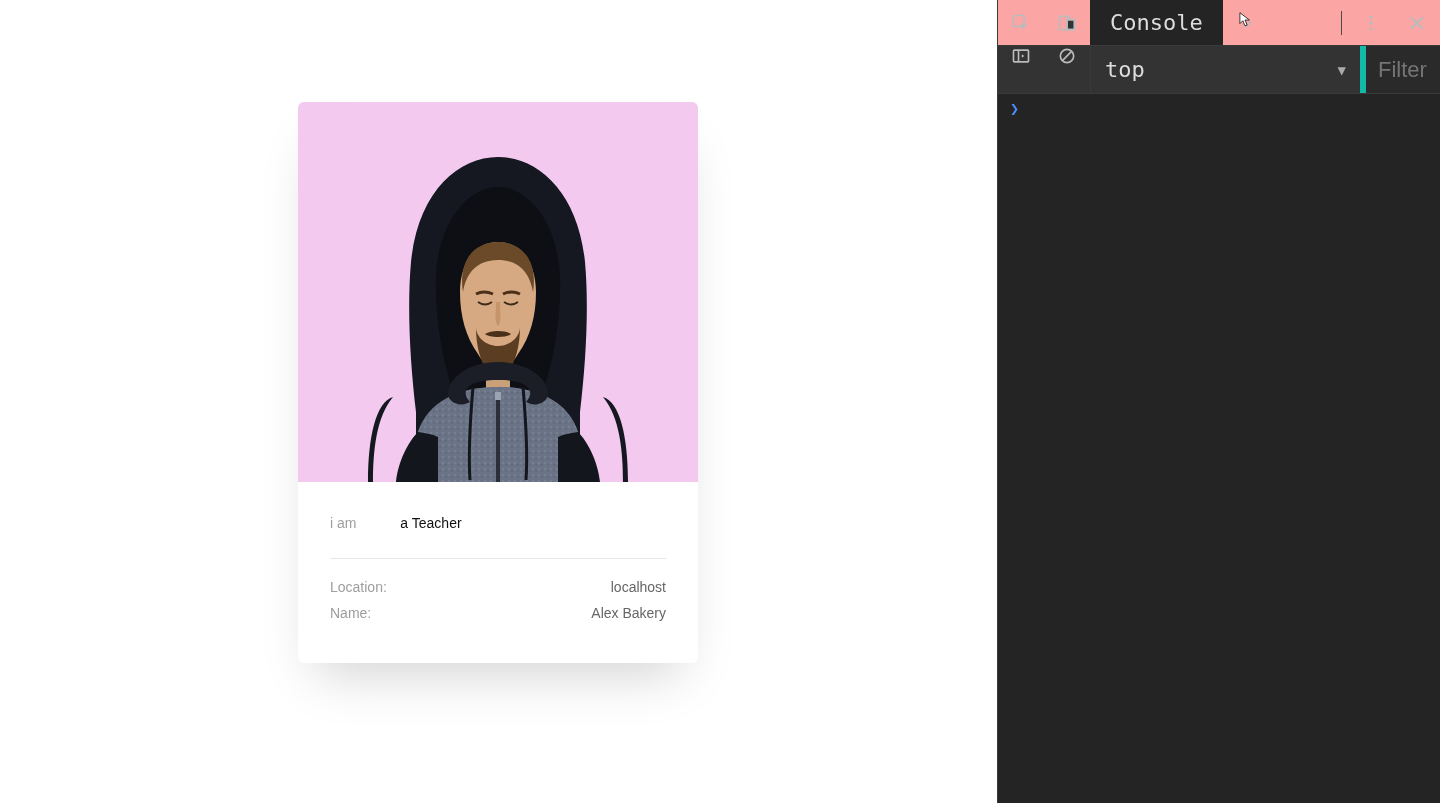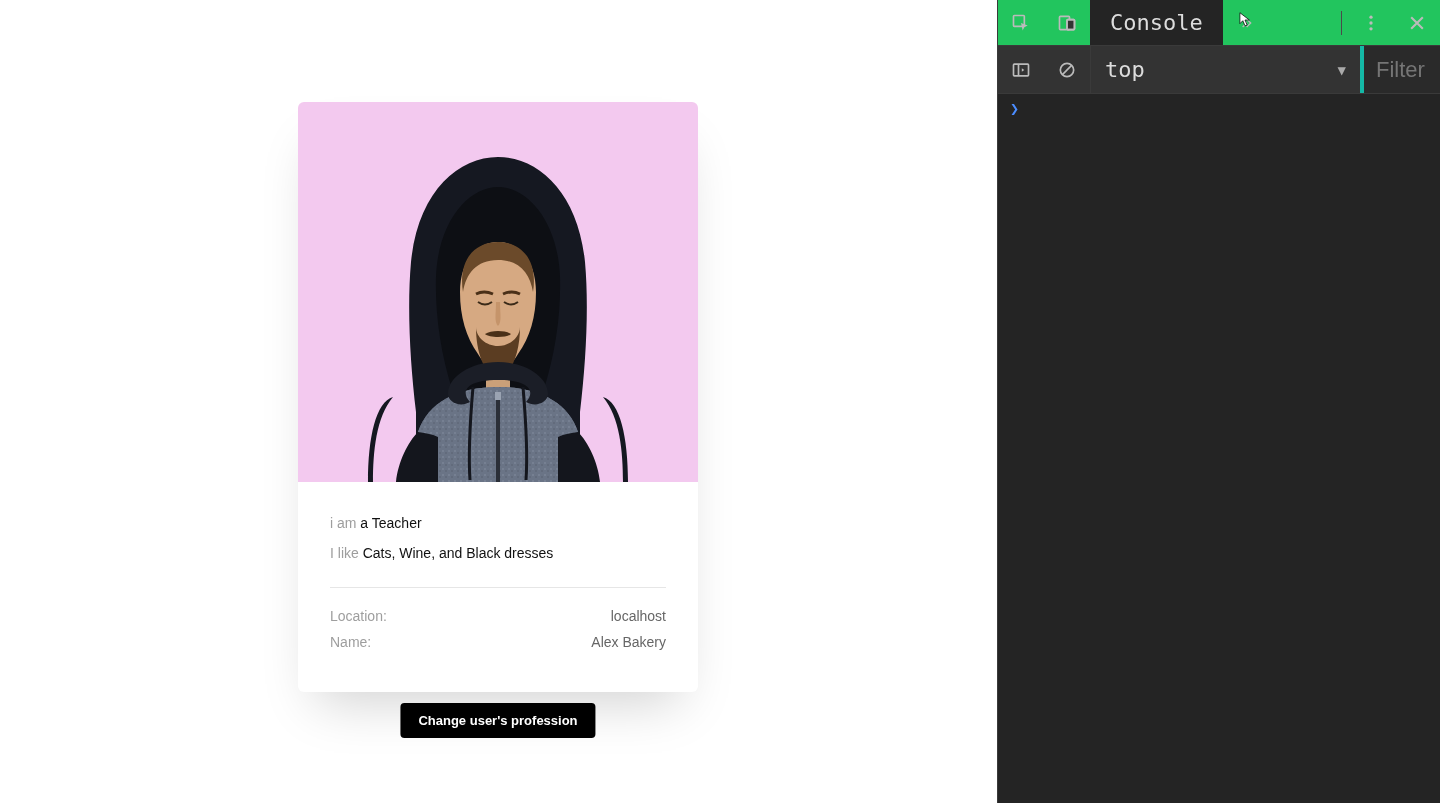--- a/index.html
+++ b/index.html
@@ -29,21 +29,21 @@
     background: #f3c9ef;
     border-radius: 6px 6px 0 0;
     position: relative;
     overflow: hidden;
   }
   .photo svg { position: absolute; left: 0; top: 0; }
 
   .card-body { padding: 32px; }
   .line1, .line2 { font-size: 14px; line-height: 1.4; margin-bottom: 10px; }
   .muted { color: #9e9e9e; text-align: right; }
-  .strong { color: #111; }
+  .strong { color: #111; margin-left: 40px; }
 
   .divider {
     border: 0;
     border-top: 1px solid #e6e6e6;
     margin: 24px 0 20px;
   }
   .kv {
     display: flex;
     justify-content: space-between;
     font-size: 14px;
@@ -74,21 +74,21 @@
     height: 100%;
     background: #242424;
     color: #ccc;
     border-left: 1px solid #3a3a3a;
     display: flex;
     flex-direction: column;
     font-family: Menlo, Consolas, monospace;
   }
   .dt-tabs {
     height: 46px;
-    background: #22c55e;
+    background: #fca5a5;
     display: flex;
     align-items: stretch;
     border-bottom: 1px solid #3a3a3a;
   }
   .dt-iconbtn {
     width: 46px;
     display: flex;
     align-items: center;
     justify-content: center;
     cursor: pointer;
@@ -111,21 +111,21 @@
     height: 24px;
     background: #4a4a4a;
     margin: 0 6px;
   }
   .dt-right { margin-left: auto; display: flex; align-items: stretch; }
 
   .dt-toolbar {
     height: 48px;
     background: #333333;
     display: flex;
-    align-items: center;
+    align-items: flex-start;
     border-bottom: 1px solid #3a3a3a;
   }
   .dt-ctx {
     flex: 1;
     display: flex;
     align-items: center;
     justify-content: space-between;
     padding: 0 14px 0 14px;
     font-size: 22px;
     color: #ddd;
@@ -139,21 +139,21 @@
   }
   .dt-filter {
     background: #2a2a2a;
     color: #22c55e;
     border: none;
     outline: none;
     font-size: 22px;
     padding: 0 12px;
     height: 100%;
     width: 80px;
-    border-left: 4px solid #14b8a6;
+    border-left: 6px solid #14b8a6;
   }
 
   .dt-console {
     flex: 1;
     padding: 6px 12px;
     font-size: 15px;
   }
   .dt-prompt {
     color: #4b8dff;
     font-weight: bold;
@@ -253,37 +253,33 @@
         <path d="M150 292 C150 275 172 260 200 260 C228 260 250 275 250 292
                  C250 300 238 306 228 300 C236 292 236 278 200 278
                  C164 278 164 292 172 300 C162 306 150 300 150 292 Z" fill="#1b1e27"></path>
       </svg>
     </div>
 
     <div class="card-body">
       <p class="line1">
         <span class="muted">i am </span><span class="strong">a Teacher</span>
       </p>
-      <p class="line2">
-        <span class="muted">I like </span><span class="strong">Cats, Wine, and Black dresses</span>
-      </p>
 
       <hr class="divider">
 
       <div class="kv">
         <span class="k">Location:</span>
         <span class="v">localhost</span>
       </div>
       <div class="kv">
         <span class="k">Name:</span>
         <span class="v">Alex Bakery</span>
       </div>
     </div>
 
-    <button class="btn">Change user's profession</button>
   </div>
 </div>
 
 <div class="devtools">
 
   <div class="dt-tabs">
     <div class="dt-iconbtn">
       <svg viewBox="0 0 24 24" fill="none" stroke="currentColor" stroke-width="2">
         <rect x="3" y="3" width="13" height="13" rx="1"></rect>
         <path d="M12 12 L20 15 L16 17 L14 21 Z" fill="currentColor" stroke="none"></path>

